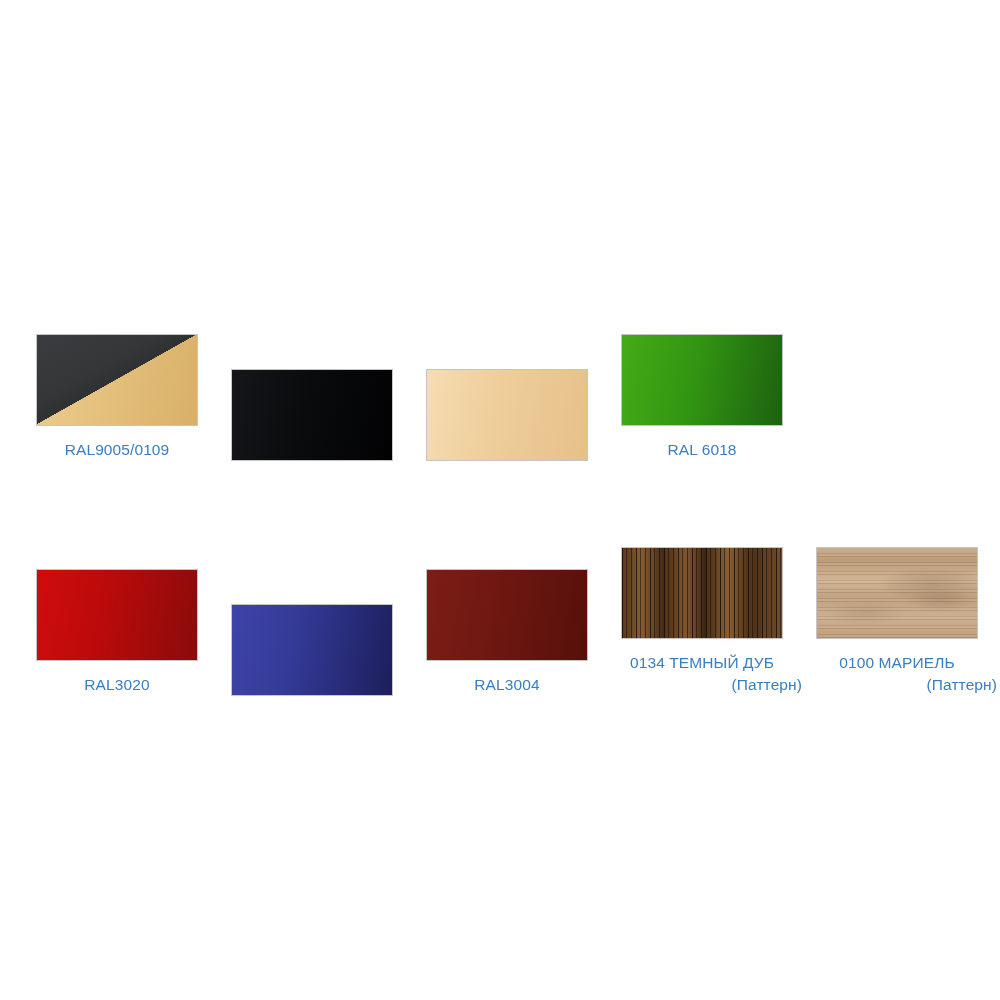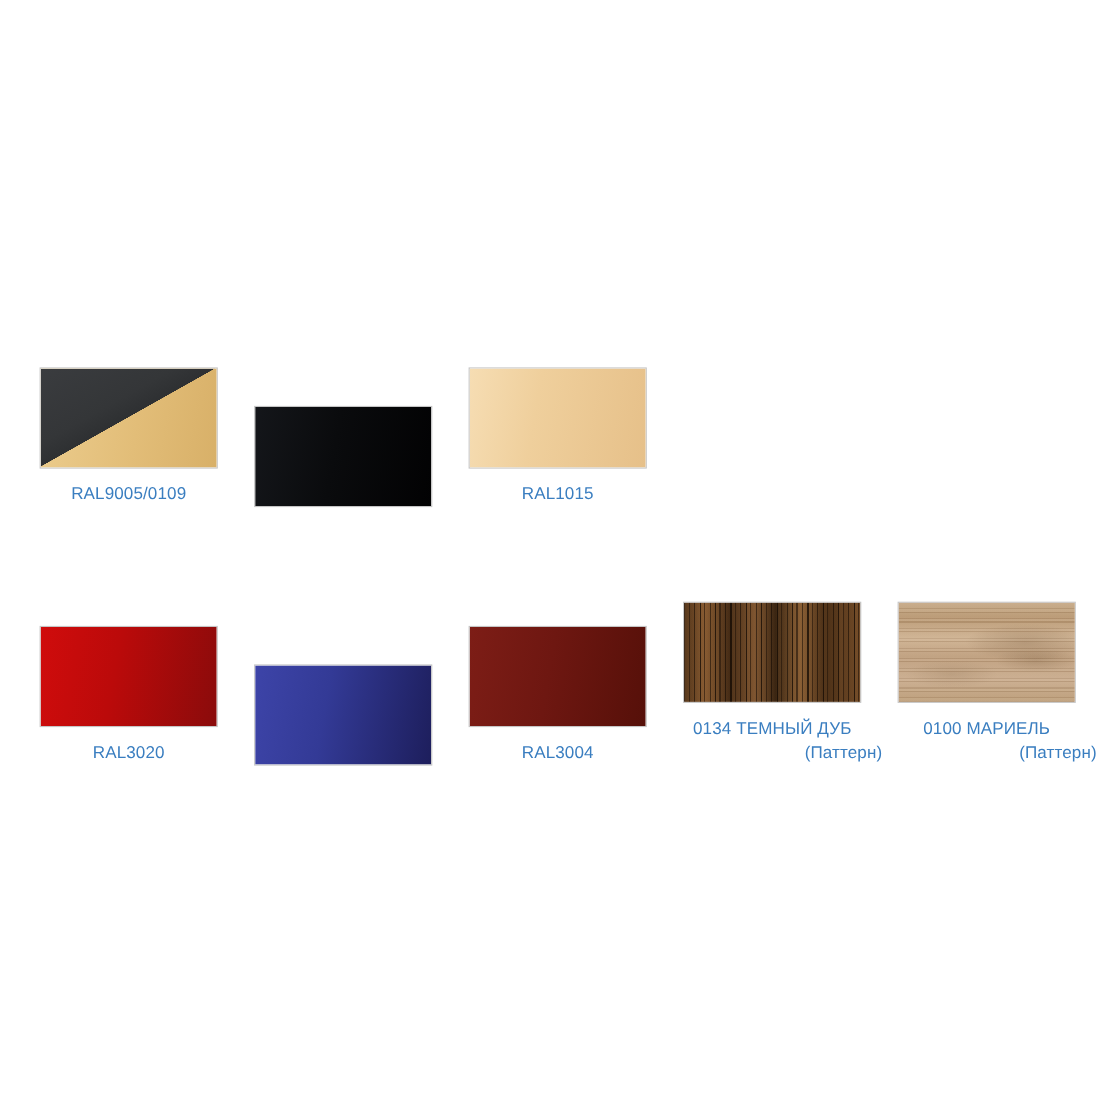--- a/index.html
+++ b/index.html
@@ -188,25 +188,30 @@
       <div class="chip">
         <div class="chip-inner fill-black"></div>
       </div>
     </div>
 
 
     <div class="swatch-cell">
       <div class="chip">
         <div class="chip-inner fill-cream"></div>
       </div>
-      <div class="caption">
-        <span>RAL1015</span>
-      </div>
-    </div>
-
+    </div>
+
+    <div class="swatch-cell">
+      <div class="chip">
+        <div class="chip-inner fill-green"></div>
+      </div>
+      <div class="caption">
+        <span>RAL 6018</span>
+      </div>
+    </div>
 
   </div>
 
   <div class="swatch-row row-2">
 
     <div class="swatch-cell">
       <div class="chip">
         <div class="chip-inner fill-red"></div>
       </div>
       <div class="caption">

